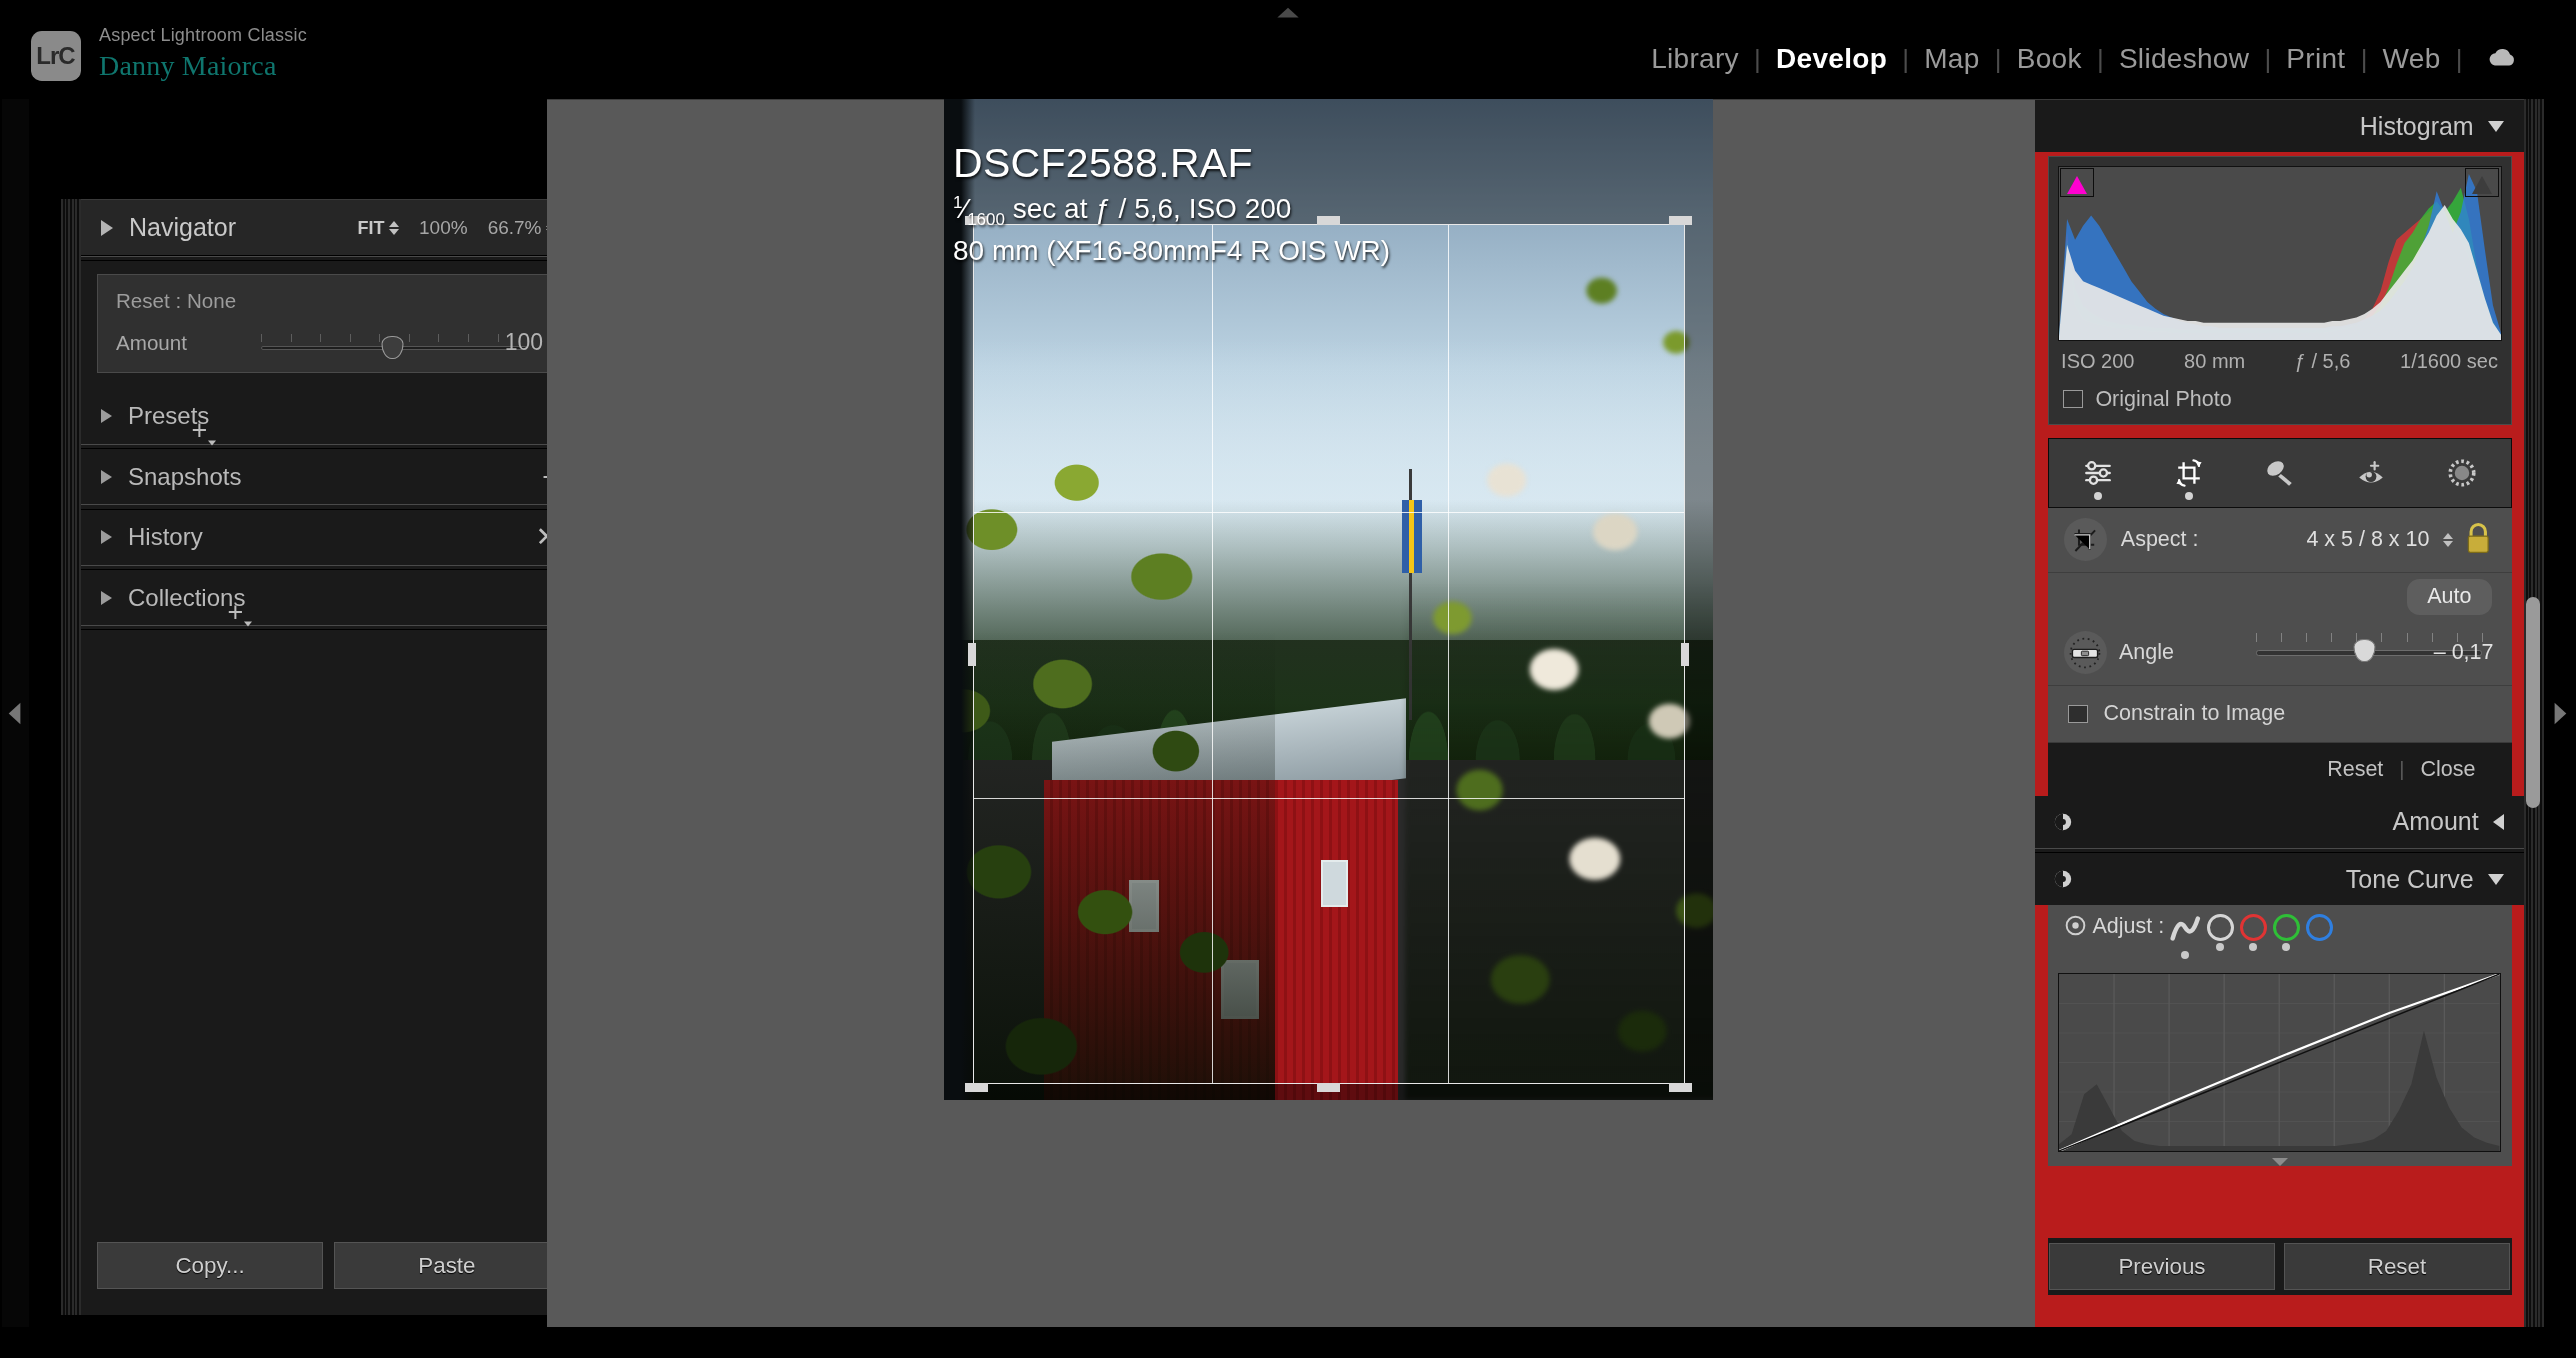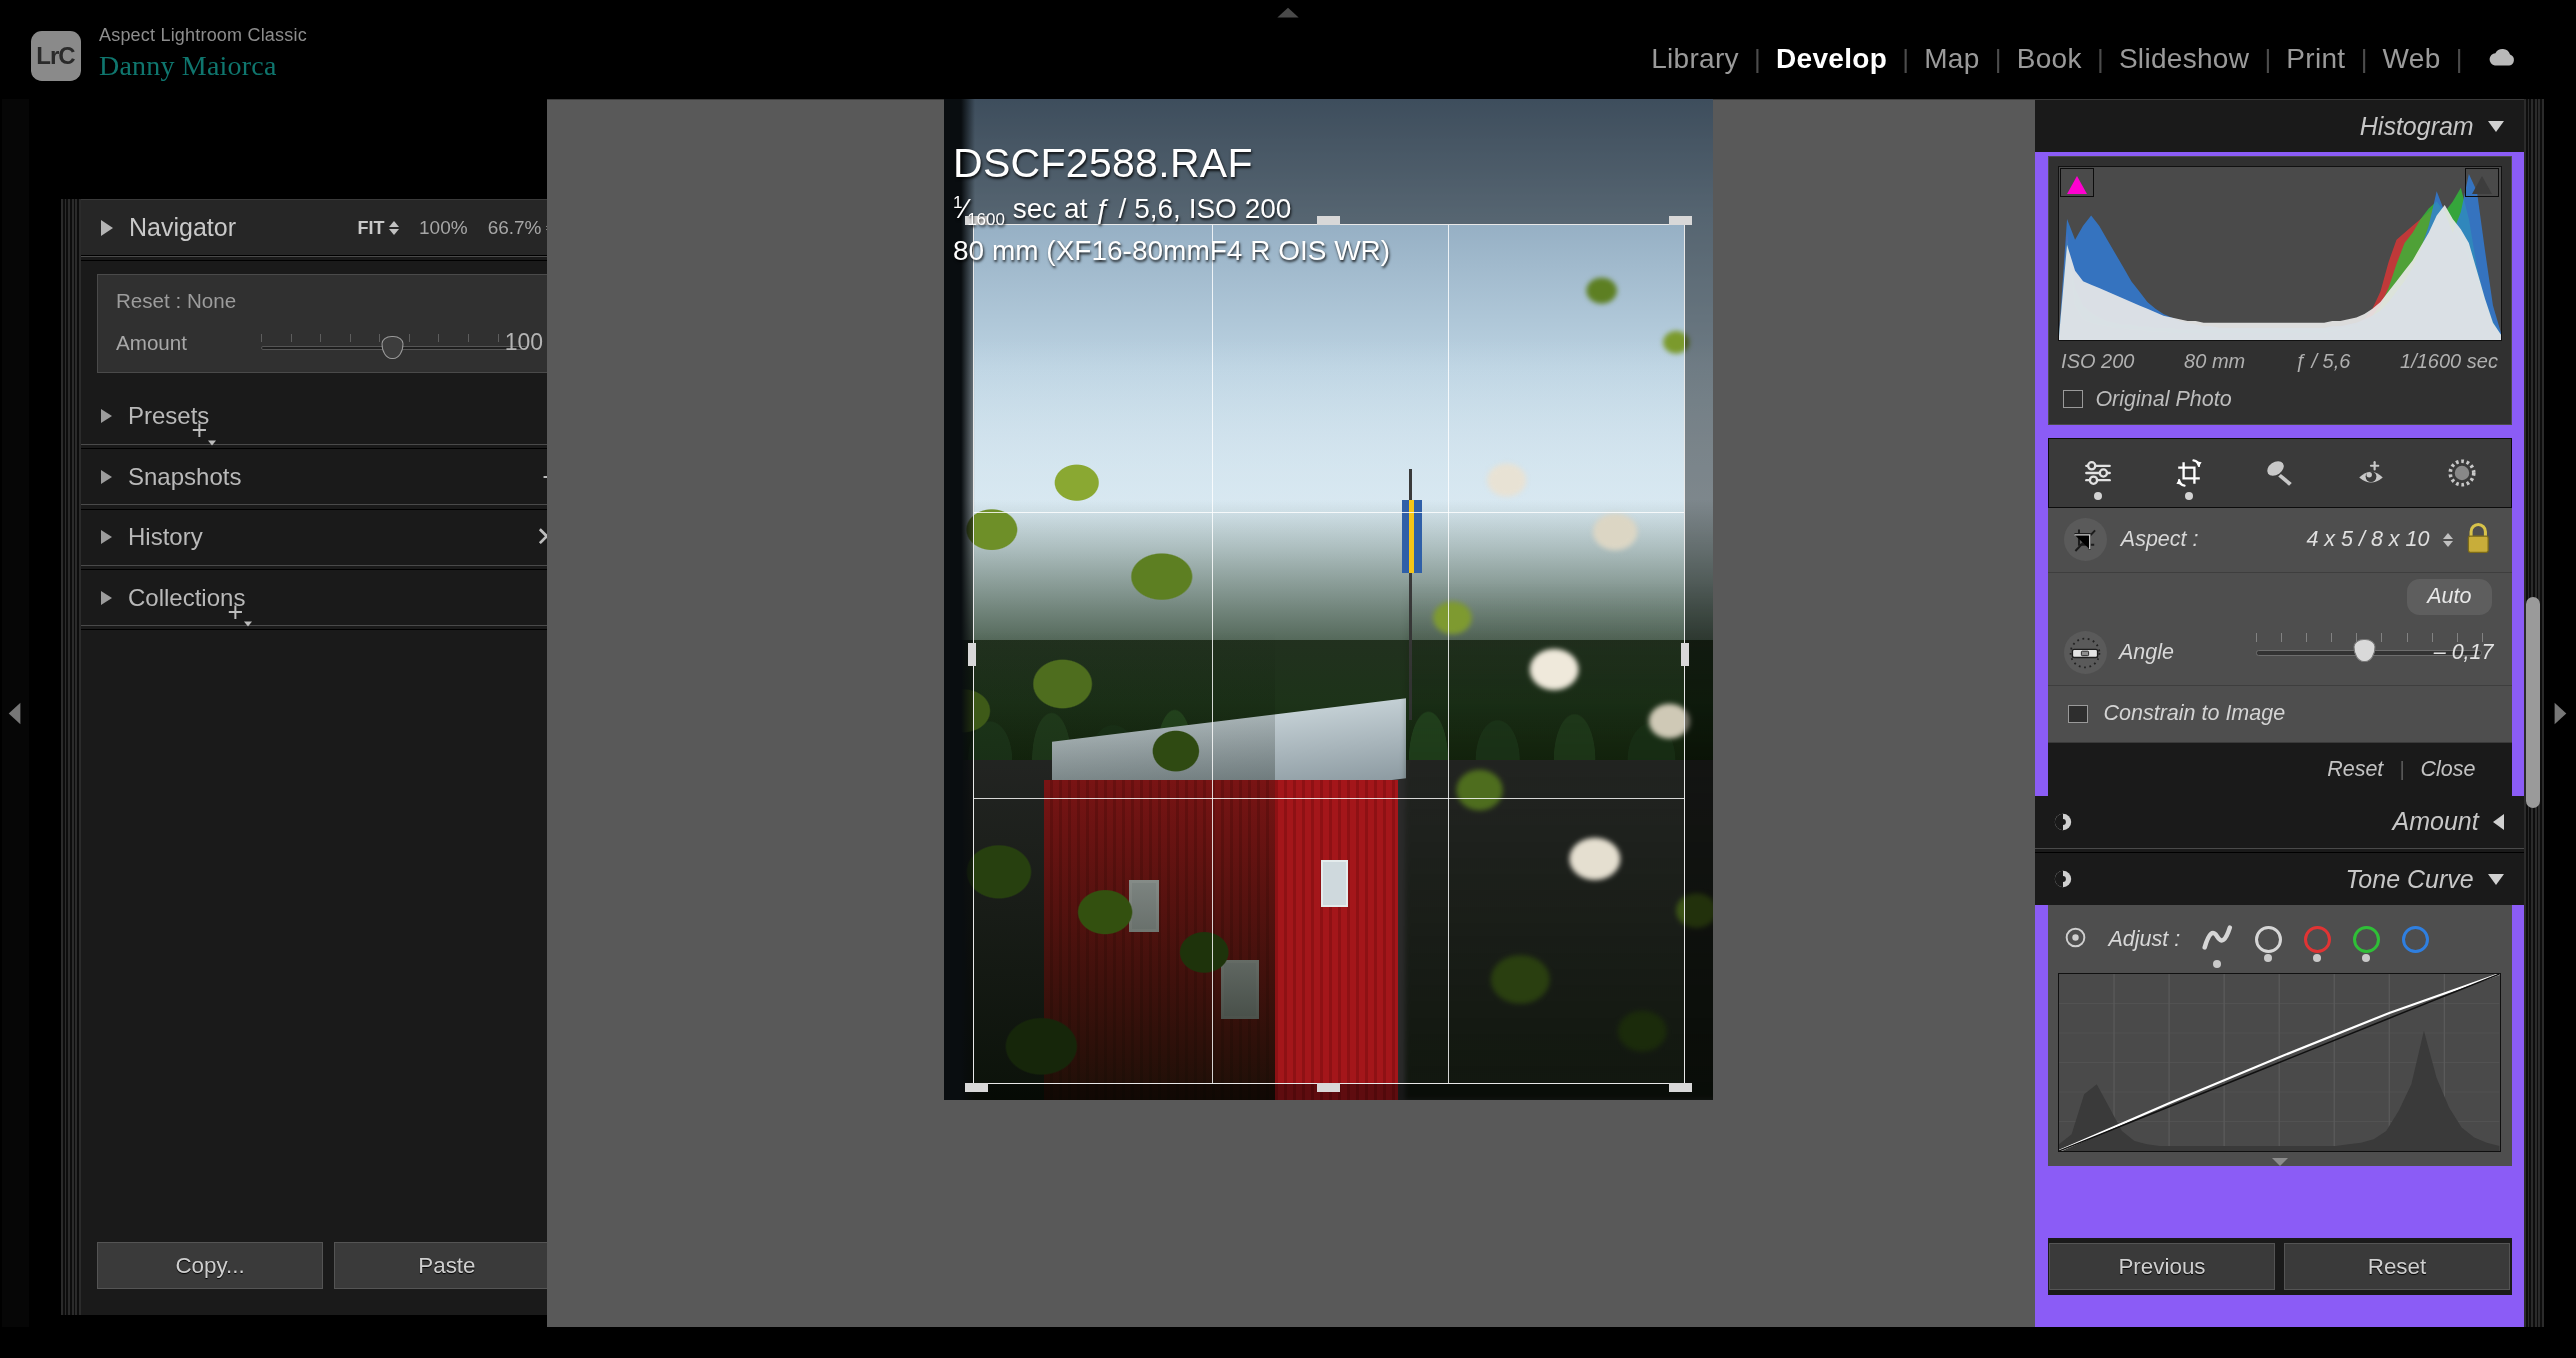--- a/index.html
+++ b/index.html
@@ -168,21 +168,21 @@
   #pi-exp .frac { display:inline-block; vertical-align:baseline; }
   #pi-exp .frac sup { font-size:17px; vertical-align:super; }
   #pi-exp .frac sub { font-size:17px; vertical-align:sub; }
   #pi-lens { font-size:28px; color:#fff; text-shadow:0.9px 1.8px 2.7px rgba(0,0,0,.85); margin-top:5.4px; }
 
   
   #right-panel { position:absolute; left:2035px; top:0; width:541px; height:1228px; background:#000; }
   #right-grip { position:absolute; right:32px; top:0; width:20px; height:1228px;
                 background:repeating-linear-gradient(90deg,#2b2b2b 0 1.8px,#0d0d0d 1.8px 3.6px); }
   #right-content { position:absolute; left:0; top:0; width:489px; height:1228px;
-                   background:#8b5cf6; border-top:0.9px solid #3a3a3a;font-style:italic; }
+                   background:#b91c1c; border-top:0.9px solid #3a3a3a; }
   #right-arrow { position:absolute; right:0; top:0; width:32px; height:1228px;
                  display:flex; align-items:center; justify-content:center; }
   #right-scroll { position:absolute; right:36px; top:498px; width:14.3px; height:211px;
                   background:#9a9a9a; border-radius:7.2px; }
 
   .rp-head { height:52px; background:#1a1a1a; display:flex; align-items:center;
              justify-content:flex-end; padding:0 20px; position:relative; }
   .rp-head .title { font-size:25px; color:#c7c7c7; }
   .rp-head .tri-dn { width:0;height:0;border-top:11.7px solid #d0d0d0;
                      border-left:8px solid transparent;border-right:8px solid transparent; margin-left:14.3px; }
@@ -236,21 +236,21 @@
   #angle-val { position:absolute; right:18px; font-size:21.5px; color:#e2e2e2;text-align:right; }
   #constrain-row { height:56px; display:flex; align-items:center; gap:16px; padding:0 20px; }
   #constrain-row .lbl { font-size:21.5px; color:#d4d4d4; }
   #crop-actions { height:54px; background:#1a1a1a; display:flex; align-items:center;
                   justify-content:flex-end; gap:0; padding:0 20px; margin:0 12.5px 0 12.5px;
                   border-top:0.9px solid #3a3a3a; }
   #crop-actions .act { font-size:21.5px; color:#c2c2c2; padding:0 16px; }
   #crop-actions .bar { color:#5a5a5a; font-size:20px; }
 
   #tc-box { margin:0 12.5px; background:#4e4e4e; padding:9px 0 0 0; }
-  #adjust-row { height:50px; display:flex; align-items:center; padding:0 16px; gap:22px; }
+  #adjust-row { height:50px; display:flex; align-items:flex-start; padding:0 16px; gap:6px; }
   #adjust-row .k { font-size:21.5px; color:#d8d8d8; }
   .tc-circle { width:27px; height:27px; border-radius:50%; border:3.6px solid #d6d6d6; position:relative; }
   .tc-dot { position:absolute; bottom:-12.5px; left:50%; transform:translateX(-50%);
             width:8px; height:8px; border-radius:50%; background:#c9c9c9; }
   #tc-graph { margin:9px 10.8px 0 10.8px; height:179px; background:#4a4a4a; border:0.9px solid #101010;
               position:relative; overflow:hidden; }
   #tc-caret { width:0;height:0;border-left:8px solid transparent;border-right:8px solid transparent;
               border-top:8px solid #8c8c8c; margin:5.4px auto 9px auto; }
 
   #right-footer { position:absolute; left:12.5px; bottom:32px; width:464px; height:57px;

